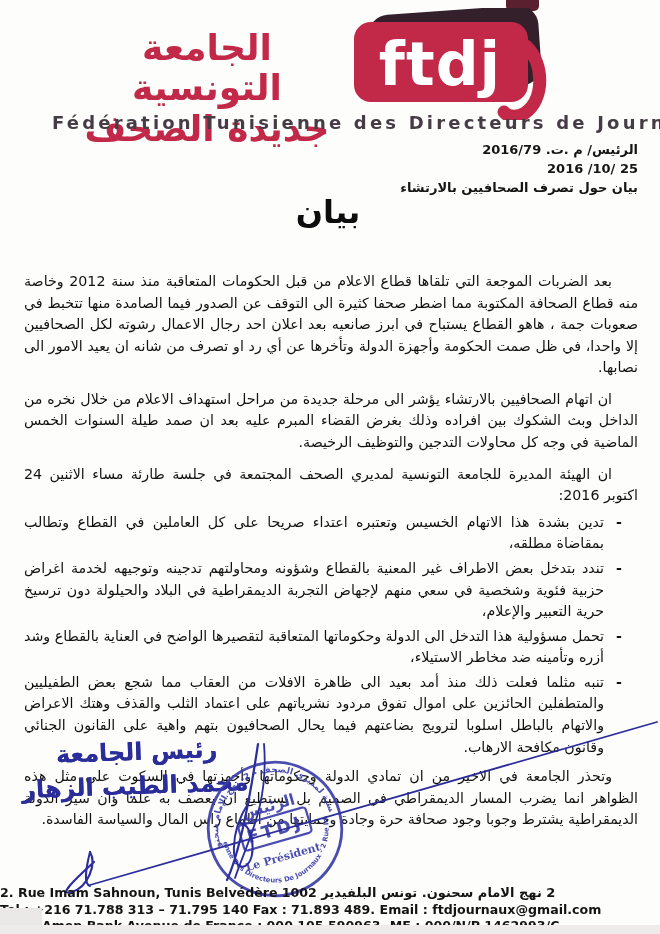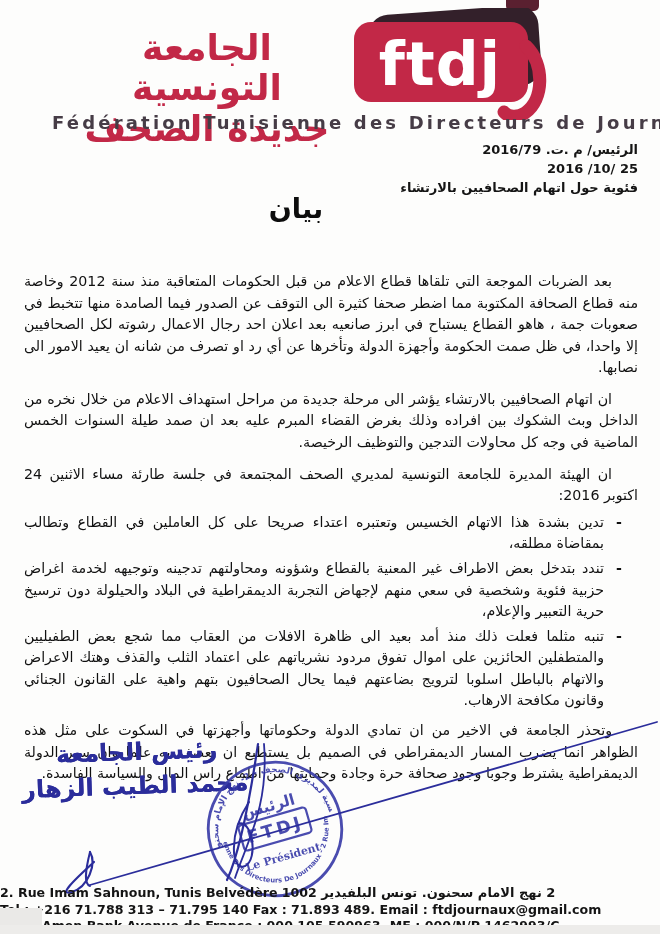--- a/index.html
+++ b/index.html
@@ -17,21 +17,21 @@
   .brand-logo{position:absolute; left:348px; top:8px; width:205px; height:112px;}
   .brand-sub{position:absolute; left:52px; top:112px; width:530px;
     text-align:center; font-size:18px; font-weight:600; letter-spacing:3.2px;
     color:#463c46; white-space:nowrap;}
   
   .ref-block{position:absolute; right:22px; top:141px; direction:rtl;
     text-align:right; font-size:13px; font-weight:bold; line-height:1.45; color:#151515;}
   .ref-block .ltr{direction:ltr; unicode-bidi:isolate;}
   
   .doc-title{position:absolute; top:193px; left:0; width:592px; text-align:center;
-    font-size:27px; font-weight:bold; color:#0d0d0d;}
+    font-size:32px; font-weight:bold; color:#0d0d0d;padding-left:32px;}
   
   .body-text{position:absolute; top:247px; left:24px; right:22px; direction:rtl;
     text-align:justify; font-size:14.2px; line-height:1.52; color:#101010;margin-top:24px;}
   .body-text p{margin:0 0 10px 0; text-indent:26px;}
   .body-text p.no-gap{margin-bottom:5px;}
   ul.points{list-style:none; margin:2px 0 8px 0; padding:0 34px 0 0;}
   ul.points li{position:relative; margin-bottom:3px; text-align:justify;}
   ul.points li::before{content:"-"; position:absolute; right:-18px; top:0; font-weight:bold;}
   
   .sig-title{position:absolute; left:56px; top:738px; color:#2b2d9b; direction:rtl;
@@ -66,32 +66,33 @@
     <rect x="6" y="14" width="174" height="80" rx="17" fill="#c22847"></rect>
     <path d="M178,38 C197,56 196,92 177,105 C169,110 160,109 156,104" fill="none" stroke="#c22847" stroke-width="13" stroke-linecap="round"></path>
     <text x="92" y="77" text-anchor="middle" font-family="DejaVu Sans, sans-serif" font-size="60" font-weight="bold" fill="#ffffff" letter-spacing="1">ftdj</text>
   </svg>
 
   <div class="brand-sub">Fédération Tunisienne des Directeurs de Journaux</div>
 
   <div class="ref-block">
     <div>الرئيس/ م .ت. 2016/79</div>
     <div class="ltr">2016 /10/ 25</div>
-    <div>فئوية حول اتهام الصحافيين بالارتشاء</div>
+    <div>بيان حول تصرف الصحافيين بالارتشاء</div>
   </div>
 
   <div class="doc-title">بيان</div>
 
   <div class="body-text">
     <p>بعد الضربات الموجعة التي تلقاها قطاع الاعلام من قبل الحكومات المتعاقبة منذ سنة 2012 وخاصة منه قطاع الصحافة المكتوبة مما اضطر صحفا كثيرة الى التوقف عن الصدور فيما الصامدة منها تتخبط في صعوبات جمة ، هاهو القطاع يستباح في ابرز صانعيه بعد اعلان احد رجال الاعمال رشوته لكل الصحافيين إلا واحدا، في ظل صمت الحكومة وأجهزة الدولة وتأخرها عن أي رد او تصرف من شانه ان يعيد الامور الى نصابها.</p>
     <p>ان اتهام الصحافيين بالارتشاء يؤشر الى مرحلة جديدة من مراحل استهداف الاعلام من خلال نخره من الداخل وبث الشكوك بين افراده وذلك بغرض القضاء المبرم عليه بعد ان صمد طيلة السنوات الخمس الماضية في وجه كل محاولات التدجين والتوظيف الرخيصة.</p>
     <p class="no-gap">ان الهيئة المديرة للجامعة التونسية لمديري الصحف المجتمعة في جلسة طارئة مساء الاثنين 24 اكتوبر 2016:</p>
     <ul class="points">
       <li>تدين بشدة هذا الاتهام الخسيس وتعتبره اعتداء صريحا على كل العاملين في القطاع وتطالب بمقاضاة مطلقه،</li>
       <li>تندد بتدخل بعض الاطراف غير المعنية بالقطاع وشؤونه ومحاولتهم تدجينه وتوجيهه لخدمة اغراض حزبية فئوية وشخصية في سعي منهم لإجهاض التجربة الديمقراطية في البلاد والحيلولة دون ترسيخ حرية التعبير والإعلام،</li>
+      <li>تحمل مسؤولية هذا التدخل الى الدولة وحكوماتها المتعاقبة لتقصيرها الواضح في العناية بالقطاع وشد أزره وتأمينه ضد مخاطر الاستيلاء،</li>
       <li>تنبه مثلما فعلت ذلك منذ أمد بعيد الى ظاهرة الافلات من العقاب مما شجع بعض الطفيليين والمتطفلين الحائزين على اموال تفوق مردود نشرياتهم على اعتماد الثلب والقذف وهتك الاعراض والاتهام بالباطل اسلوبا لترويج بضاعتهم فيما يحال الصحافيون بتهم واهية على القانون الجنائي وقانون مكافحة الارهاب.</li>
     </ul>
     <p>وتحذر الجامعة في الاخير من ان تمادي الدولة وحكوماتها وأجهزتها في السكوت على مثل هذه الظواهر انما يضرب المسار الديمقراطي في الصميم بل يستطيع ان يعصف به  علما وان سير الدولة الديمقراطية يشترط وجوبا وجود صحافة حرة وجادة وحمايتها من اطماع راس المال والسياسة الفاسدة.</p>
   </div>
 
   <div class="sig-title">رئيس الجامعة</div>
   <div class="sig-name">محمد الطيب الزهار</div>
 
   <svg class="stamp" viewBox="0 0 130 130">
     <defs>

